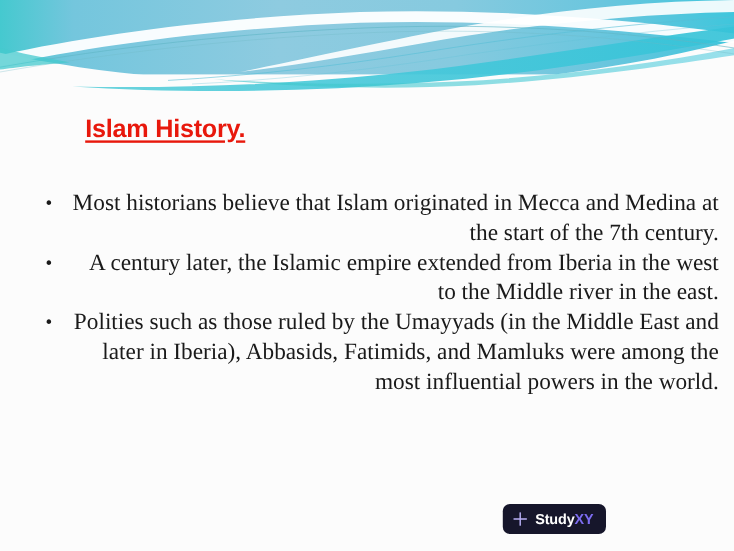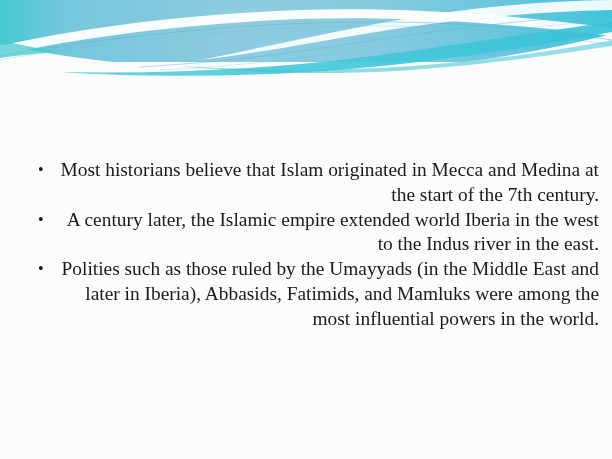--- a/index.html
+++ b/index.html
@@ -171,30 +171,42 @@
 
       <path d="M0,56 C90,40 200,27 312,23 C420,19 520,26 612,40" fill="none" stroke="#5fb6c6" stroke-width="0.7" opacity="0.75"></path>
       <path d="M0,60 C92,44 204,31 314,27 C424,23 522,31 612,45" fill="none" stroke="#6fb9c4" stroke-width="0.5" opacity="0.55"></path>
       <path d="M612,14 C520,20 430,31 350,44 C280,55 210,63 140,67" fill="none" stroke="#56bed6" stroke-width="0.7" opacity="0.7"></path>
       <path d="M612,20 C524,27 438,38 360,50 C292,60 226,67 160,70" fill="none" stroke="#63c3d8" stroke-width="0.5" opacity="0.55"></path>
 
       <path d="M0,40 C16,44 36,48 58,52 C30,54 14,56 0,58 Z" fill="#46c9cd" opacity="0.75"></path>
     </svg>
   </div>
 
+  <div id="title-block">
+    <div id="slide-title">Islam History.</div>
+  </div>
 
   <ul id="body-list">
     <li class="bullet-item">
       <span class="bullet-mark">•</span>
       <span class="bullet-text">Most historians believe that Islam originated in Mecca and Medina at the start of the 7th century.</span>
     </li>
     <li class="bullet-item">
       <span class="bullet-mark">•</span>
-      <span class="bullet-text">A century later, the Islamic empire extended world Iberia in the west to the Indus river in the east.</span>
+      <span class="bullet-text">A century later, the Islamic empire extended from Iberia in the west to the Middle river in the east.</span>
     </li>
     <li class="bullet-item">
       <span class="bullet-mark">•</span>
       <span class="bullet-text">Polities such as those ruled by the Umayyads (in the Middle East and later in Iberia), Abbasids, Fatimids, and Mamluks were among the most influential powers in the world.</span>
     </li>
   </ul>
 
+  <div id="studyxy-badge">
+    <svg id="badge-plus-icon" viewBox="0 0 14 14">
+      <line x1="7" y1="1.5" x2="7" y2="12.5" stroke="#b9b0f6" stroke-width="1.3" stroke-linecap="round"></line>
+      <line x1="1.5" y1="7" x2="12.5" y2="7" stroke="#b9b0f6" stroke-width="1.3" stroke-linecap="round"></line>
+    </svg>
+    <span id="badge-wordmark">
+      <span class="badge-study">Study</span><span class="badge-xy">XY</span>
+    </span>
+  </div>
 
 </div>
 
 </body></html>

